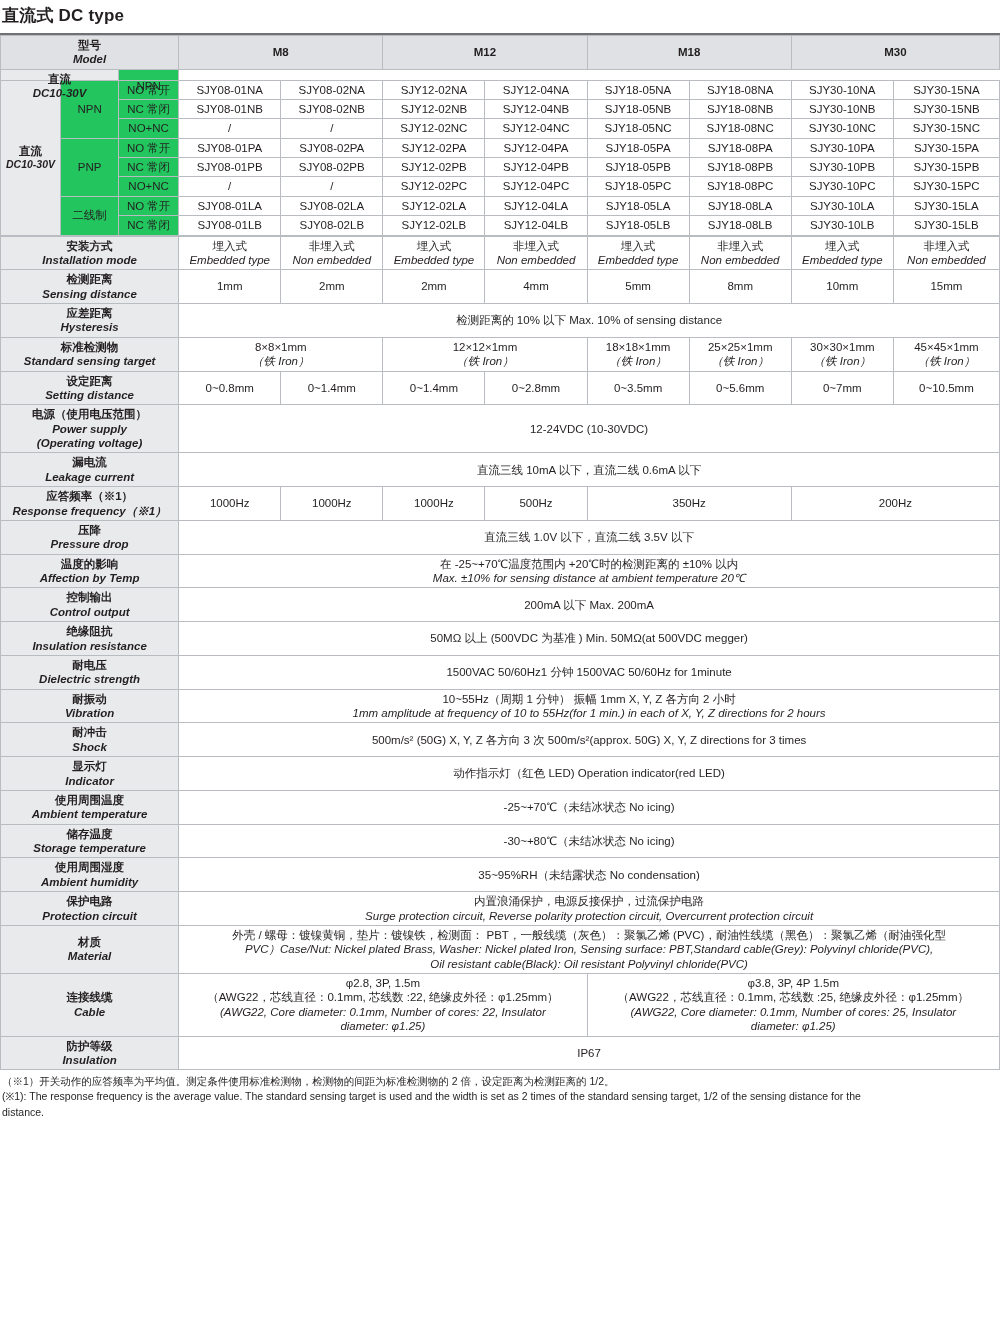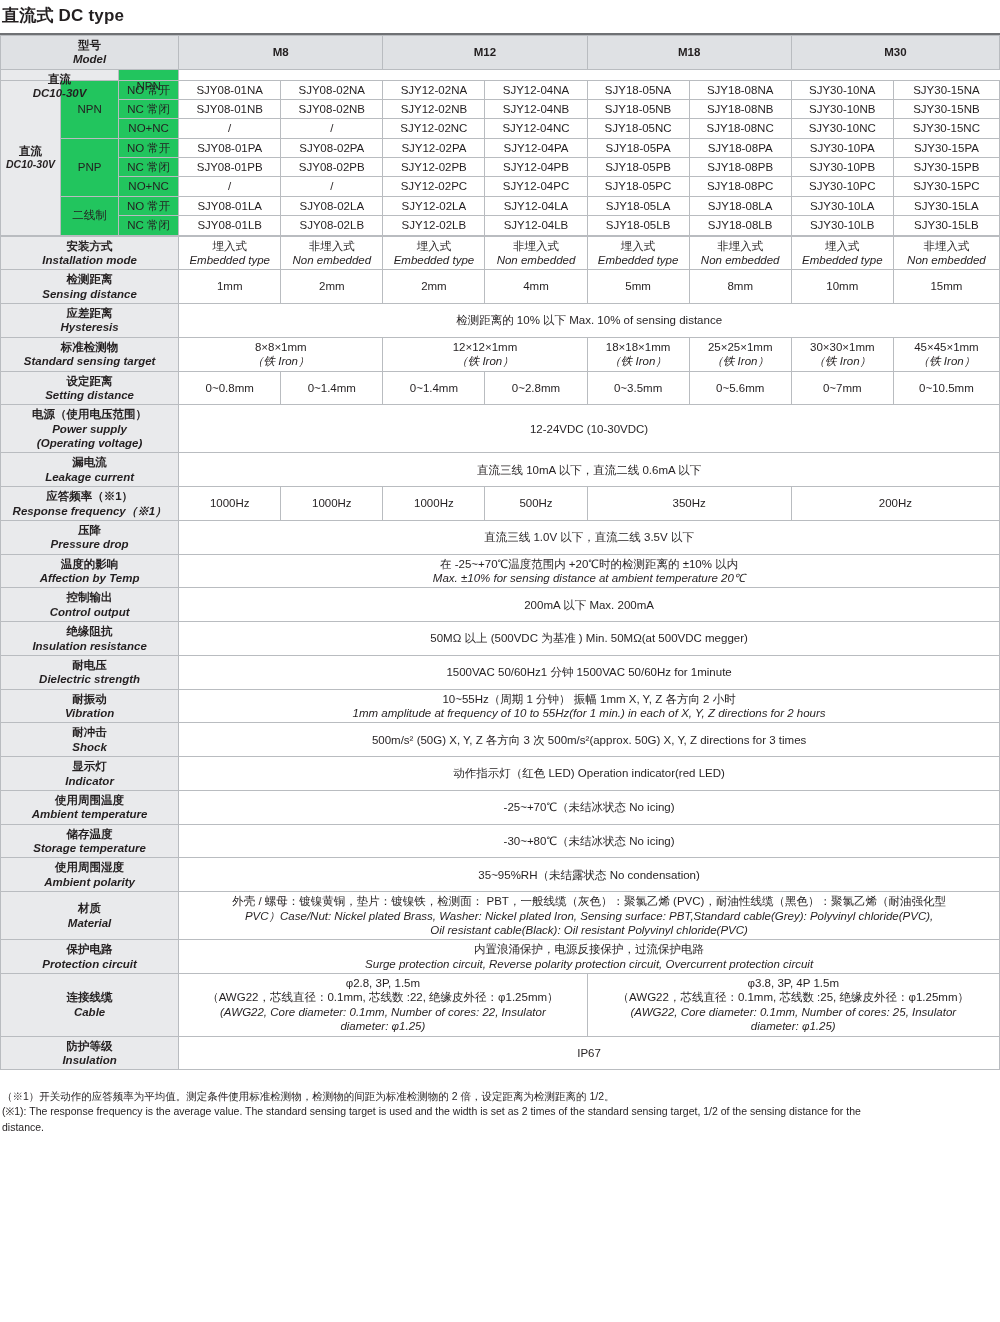--- a/index.html
+++ b/index.html
@@ -37,21 +37,20 @@
   .lbl2{background:#22c55e;font-weight:normal;}
   .white{background:#ffffff;}
   .cn{display:block;}
   .en{display:block;font-style:italic;}
   .small{font-size:10.5px;}
   .note{
     font-size:10.5px;
     line-height:1.45;
     padding:4px 2px 0 2px;
     color:#231f20;
-    margin-top:15px;
   }
   .note div{margin:0;}
 </style>
 </head>
 <body>
 
 <div class="page">
 
   <div class="title-bar">直流式 DC type</div>
 
@@ -441,45 +440,45 @@
         <td class="lbl">
           <span class="cn">储存温度</span>
           <span class="en">Storage temperature</span>
         </td>
         <td class="white" colspan="8">-30~+80℃（未结冰状态 No icing)</td>
       </tr>
 
       <tr>
         <td class="lbl">
           <span class="cn">使用周围湿度</span>
-          <span class="en">Ambient polarity</span>
+          <span class="en">Ambient humidity</span>
         </td>
         <td class="white" colspan="8">35~95%RH（未结露状态 No condensation)</td>
+      </tr>
+
+      <tr>
+        <td class="lbl">
+          <span class="cn">保护电路</span>
+          <span class="en">Protection circuit</span>
+        </td>
+        <td class="white" colspan="8">
+          <span class="cn">内置浪涌保护，电源反接保护，过流保护电路</span>
+          <span class="en">Surge protection circuit, Reverse polarity protection circuit, Overcurrent protection circuit</span>
+        </td>
       </tr>
 
       <tr>
         <td class="lbl">
           <span class="cn">材质</span>
           <span class="en">Material</span>
         </td>
         <td class="white" colspan="8" style="text-align:center">
           <span class="cn">外壳 / 螺母：镀镍黄铜，垫片：镀镍铁，检测面： PBT，一般线缆（灰色）：聚氯乙烯 (PVC)，耐油性线缆（黑色）：聚氯乙烯（耐油强化型</span>
           <span class="en">PVC）Case/Nut: Nickel plated Brass, Washer: Nickel plated Iron, Sensing surface: PBT,Standard cable(Grey): Polyvinyl chloride(PVC),</span>
           <span class="en">Oil resistant cable(Black): Oil resistant Polyvinyl chloride(PVC)</span>
-        </td>
-      </tr>
-
-      <tr>
-        <td class="lbl">
-          <span class="cn">保护电路</span>
-          <span class="en">Protection circuit</span>
-        </td>
-        <td class="white" colspan="8">
-          <span class="cn">内置浪涌保护，电源反接保护，过流保护电路</span>
-          <span class="en">Surge protection circuit, Reverse polarity protection circuit, Overcurrent protection circuit</span>
         </td>
       </tr>
 
       <tr>
         <td class="lbl">
           <span class="cn">连接线缆</span>
           <span class="en">Cable</span>
         </td>
         <td class="white" colspan="4">
           <span class="cn">φ2.8, 3P, 1.5m</span>

